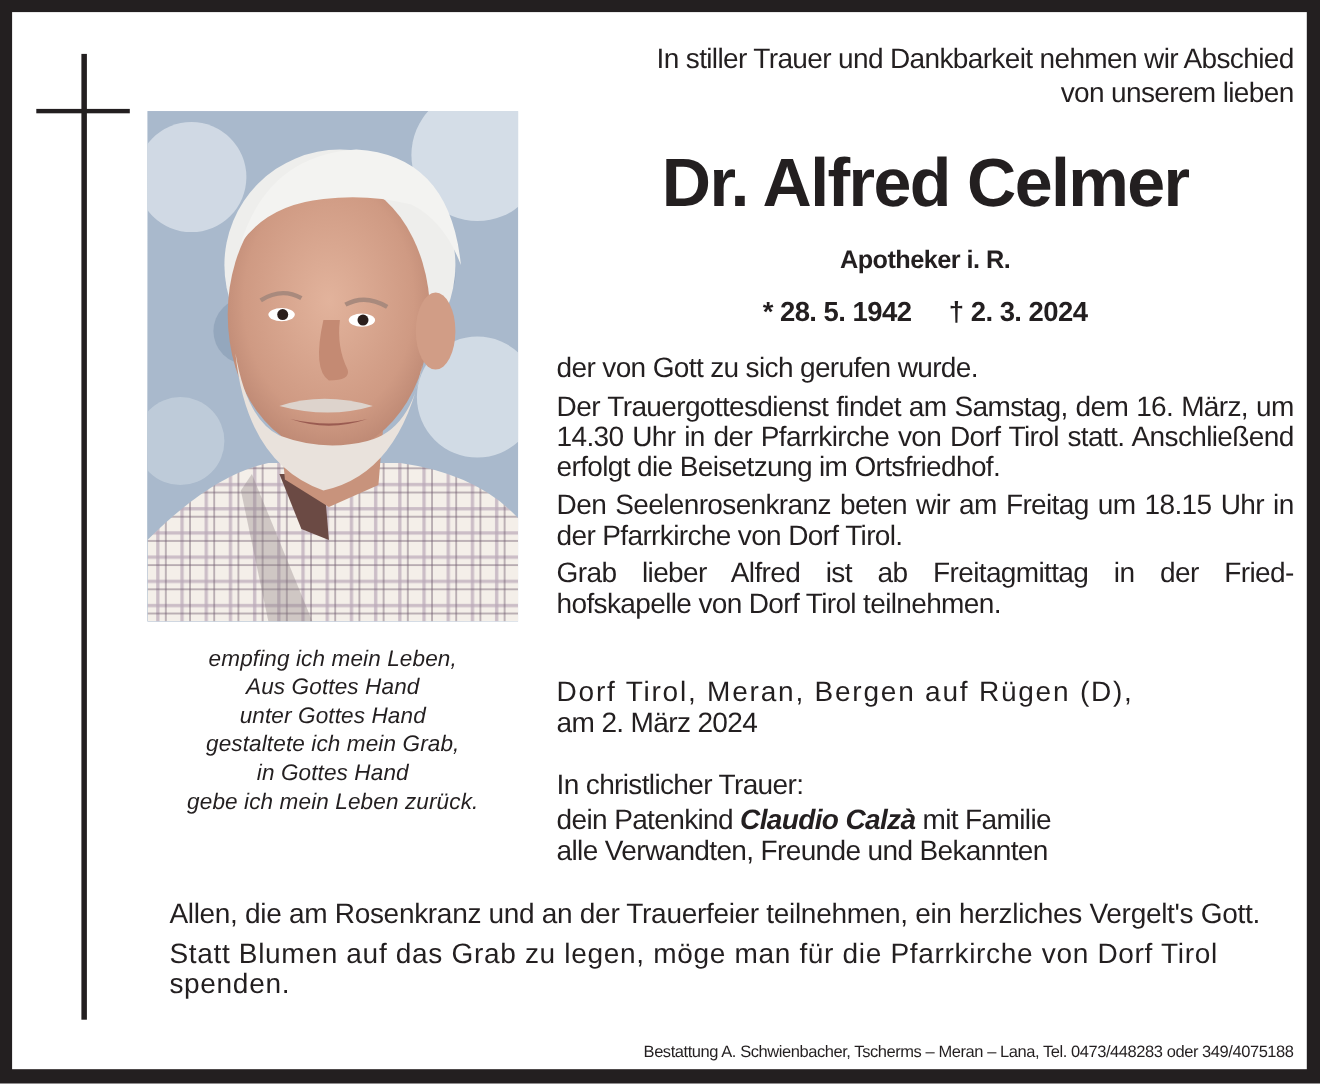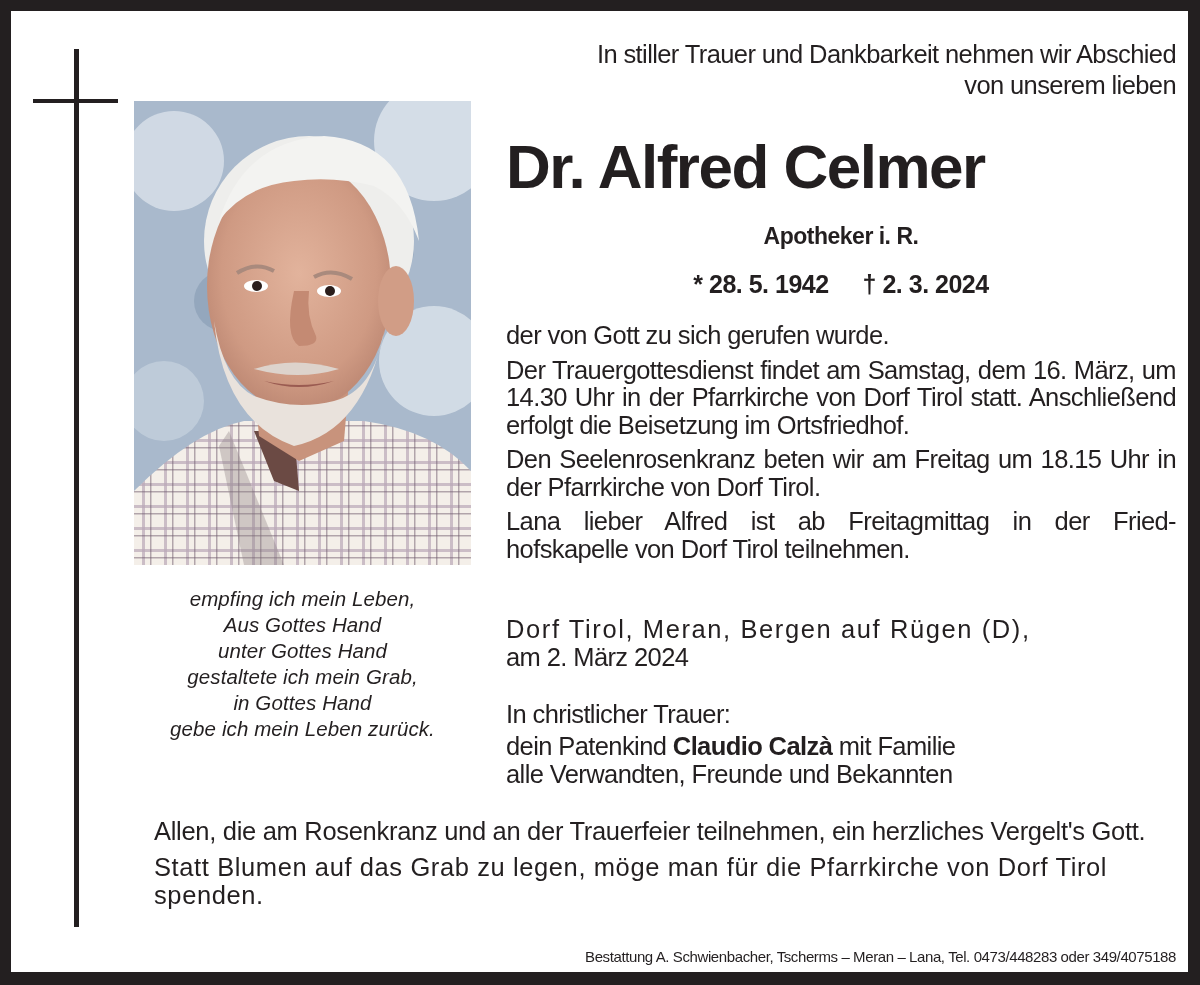--- a/index.html
+++ b/index.html
@@ -22,21 +22,21 @@
   .poem {
     position: absolute; left: 123px; top: 575px; width: 337px; text-align: center;
     font-style: italic; font-size: 20.5px; line-height: 26px; letter-spacing: 0.1px;
   }
 
   .intro {
     position: absolute; left: 495px; top: 28px; width: 670px;
     font-size: 25.5px; line-height: 31px; letter-spacing: -0.6px; text-align: right;
   }
   .name {
-    position: absolute; left: 495px; top: 120px; width: 670px; 
+    position: absolute; left: 495px; top: 120px; width: 670px; text-align: center;
     font-weight: bold; font-size: 62px; line-height: 72px; letter-spacing: -1.5px;
   }
   .title {
     position: absolute; left: 495px; top: 210px; width: 670px; text-align: center;
     font-weight: bold; font-size: 23px; line-height: 30px; letter-spacing: -0.5px;
   }
   .dates {
     position: absolute; left: 495px; top: 257px; width: 670px; text-align: center;
     font-weight: bold; font-size: 25px; line-height: 32px; letter-spacing: -0.5px;
   }
@@ -56,21 +56,21 @@
     font-size: 25.5px; line-height: 27.5px;
   }
   .place .spaced { letter-spacing: 1.6px; }
   .place .narrow { letter-spacing: -0.6px; }
 
   .mourners {
     position: absolute; left: 495px; top: 689px; width: 670px;
     font-size: 25.5px; line-height: 28px; letter-spacing: -0.6px;
   }
   .mourners .first { margin-bottom: 4px; }
-  .mourners b { font-weight: bold; }
+  .mourners b { font-weight: bold; font-style: italic; }
 
   .thanks {
     position: absolute; left: 123px; top: 806px; width: 1042px;
     font-size: 25.5px; line-height: 28px; letter-spacing: -0.3px; margin-left: 20px;
   }
   .thanks p { margin: 0 0 8px 0; }
   .thanks p.second { letter-spacing: 0.6px; }
 
   .footer {
     position: absolute; right: 12px; top: 937px;
@@ -160,21 +160,21 @@
 
   <div class="dates">
     <span>* 28. 5. 1942</span><span class="gap"></span><span>† 2. 3. 2024</span>
   </div>
 
   <div class="body-text">
     <p class="last-left">der von Gott zu sich gerufen wurde.</p>
     <p class="justify-full">Der Trauergottesdienst findet am Samstag, dem 16. März, um 14.30 Uhr in der Pfarrkirche von Dorf Tirol statt. Anschließend erfolgt die Beisetzung im Ortsfriedhof.</p>
     <p class="justify-full">Den Seelenrosenkranz beten wir am Freitag um 18.15 Uhr in der Pfarrkirche von Dorf Tirol.</p>
     <p class="last-left" style="text-align:left;">
-      <span style="display:block; text-align:justify; text-align-last:justify;">Lana lieber Alfred ist ab Freitagmittag in der Fried-</span>
+      <span style="display:block; text-align:justify; text-align-last:justify;">Grab lieber Alfred ist ab Freitagmittag in der Fried-</span>
       <span style="display:block;">hofskapelle von Dorf Tirol teilnehmen.</span>
     </p>
   </div>
 
   <div class="place">
     <div class="spaced">Dorf Tirol, Meran, Bergen auf Rügen (D),</div>
     <div class="narrow">am 2. März 2024</div>
   </div>
 
   <div class="mourners">

